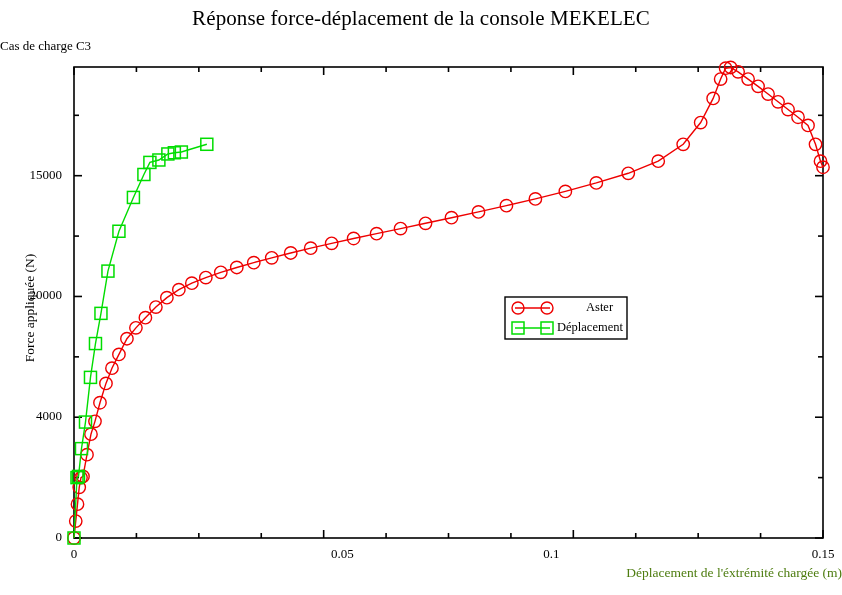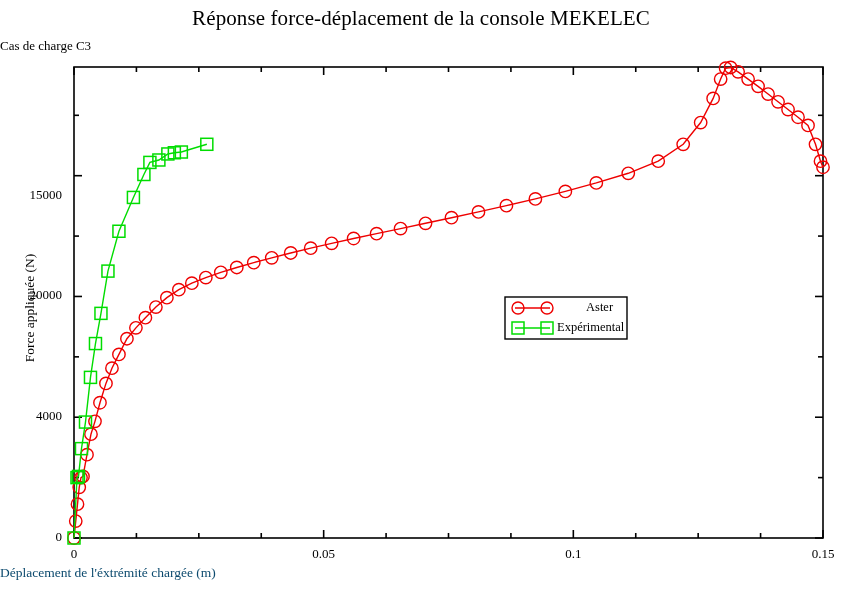--- a/index.html
+++ b/index.html
@@ -14,22 +14,22 @@
   .title{
     position:absolute;left:0;top:6px;width:842px;text-align:center;
     font-family:"Liberation Serif", serif;font-size:21px;color:#000;
     letter-spacing:0.1px;
   }
   .subtitle{
     position:absolute;left:0;top:38px;width:842px;text-align:left;
     font-family:"Liberation Serif", serif;font-size:13px;color:#000;
   }
   .xlabel{
-    position:absolute;left:0;top:565px;width:842px;text-align:left;
-    font-family:"Liberation Serif", serif;font-size:13.5px;color:#0c4a6e;
+    position:absolute;left:0;top:565px;width:842px;text-align:right;
+    font-family:"Liberation Serif", serif;font-size:13.5px;color:#4d7c0f;
   }
   .ylabel{
     position:absolute;left:-90px;top:300px;width:240px;text-align:center;
     font-family:"Liberation Serif", serif;font-size:13.5px;color:#000;
     transform:rotate(-90deg);transform-origin:center center;
   }
   .tick-label{
     position:absolute;font-family:"Liberation Serif", serif;font-size:13px;color:#000;
     white-space:nowrap;
   }
@@ -186,25 +186,25 @@
         <circle cx="518" cy="308" r="6" fill="none" stroke="#ee0000" stroke-width="1.4"></circle>
         <circle cx="547" cy="308" r="6" fill="none" stroke="#ee0000" stroke-width="1.4"></circle>
         <line x1="515" y1="328" x2="550" y2="328" stroke="#00dd00" stroke-width="1.4"></line>
         <rect x="512" y="322" width="12" height="12" fill="none" stroke="#00dd00" stroke-width="1.5"></rect>
         <rect x="541" y="322" width="12" height="12" fill="none" stroke="#00dd00" stroke-width="1.5"></rect>
       </g>
   </svg>
 
   <div id="tick-labels">
       <div class="tick-label" style="left: 44px; top: 546px; width: 60px; text-align: center;">0</div>
-      <div class="tick-label" style="left: 293.667px; top: 546px; width: 60px; text-align: center;">0.05</div>
-      <div class="tick-label" style="left: 543.333px; top: 546px; width: 60px; text-align: center;">0.1</div>
+      <div class="tick-label" style="left: 293.667px; top: 546px; width: 60px; text-align: right;">0.05</div>
+      <div class="tick-label" style="left: 543.333px; top: 546px; width: 60px; text-align: left;">0.1</div>
       <div class="tick-label" style="left: 793px; top: 546px; width: 60px; text-align: center;">0.15</div>
       <div class="tick-label" style="left: 0px; top: 529px; width: 62px; text-align: right;">0</div>
       <div class="tick-label" style="left: 0px; top: 408.231px; width: 62px; text-align: right;">4000</div>
       <div class="tick-label" style="left: 0px; top: 287.462px; width: 62px; text-align: right;">20000</div>
-      <div class="tick-label" style="left: 0px; top: 166.692px; width: 62px; text-align: right; margin-top: 20px;">15000</div>
+      <div class="tick-label" style="left: 0px; top: 166.692px; width: 62px; text-align: right;">15000</div>
     </div>
   <div id="legend-labels">
       <div class="legend-label" style="position: absolute; left: 557px; top: 300px; margin-left: 29px;">Aster</div>
-      <div class="legend-label" style="position: absolute; left: 557px; top: 320px;">Expérimental</div>
+      <div class="legend-label" style="position: absolute; left: 557px; top: 320px;">Déplacement</div>
     </div>
 </div>
 
 </body></html>

